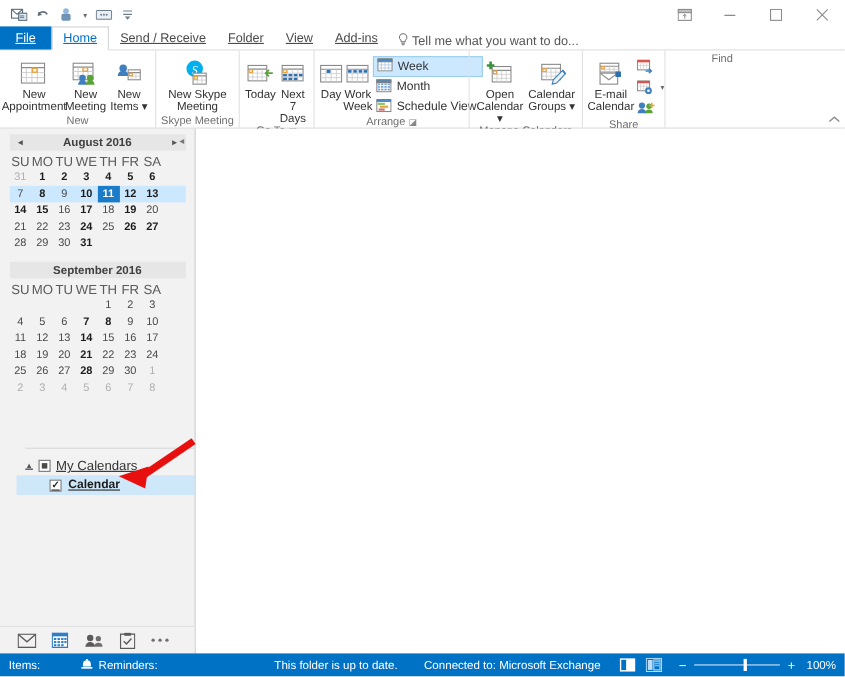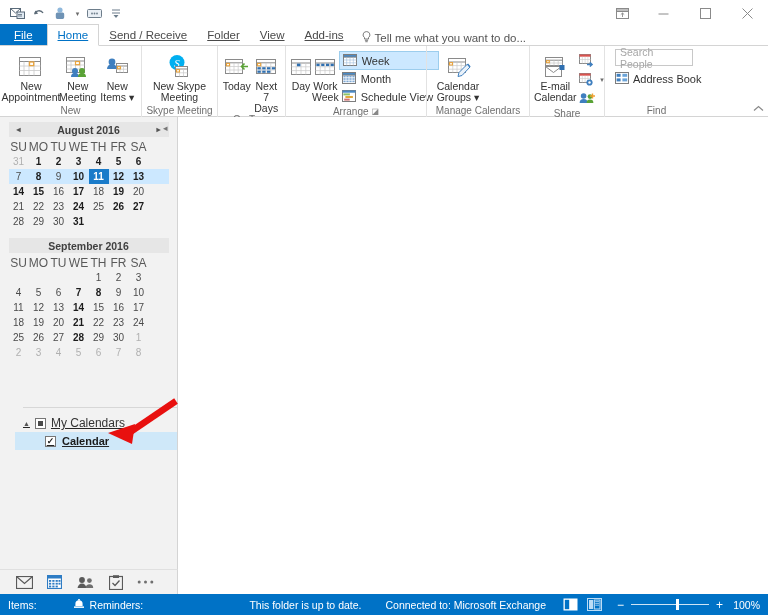--- a/index.html
+++ b/index.html
@@ -499,20 +499,37 @@
         <span>Arrange</span>
         <span class="dlg">◪</span>
       </div>
     </div>
 
     <div class="rgroup" style="width:103px">
       <div class="rgroup-body">
         <div class="bigbtn">
           <span class="ic">
             <svg width="26" height="24" viewBox="0 0 26 24">
+              <rect x="5.5" y="5.5" width="17" height="14" fill="#fff" stroke="#8a8a8a"></rect>
+              <path d="M5.5 9 h17" stroke="#8a8a8a"></path>
+              <g stroke="#c9c9c9" stroke-width="0.7">
+                  <path d="M9.8 9 v10.5 M14 9 v10.5 M18.2 9 v10.5 M5.5 12.6 h17 M5.5 16.2 h17"></path>
+                </g>
+              <rect x="6.5" y="9.6" width="3" height="2.4" fill="none" stroke="#e8a33d" stroke-width="1.1"></rect>
+              <path d="M4 1 v7 M0.5 4.5 h7" stroke="#3f9142" stroke-width="2.4"></path>
+            </svg>
+          </span>
+          <span class="lbl">
+            <span>Open</span><br>
+            <span>Calendar ▾</span>
+          </span>
+        </div>
+        <div class="bigbtn">
+          <span class="ic">
+            <svg width="26" height="24" viewBox="0 0 26 24">
               <rect x="3.5" y="3.5" width="17" height="14" fill="#fff" stroke="#8a8a8a"></rect>
               <path d="M3.5 7 h17" stroke="#8a8a8a"></path>
               <g stroke="#c9c9c9" stroke-width="0.7">
                   <path d="M7.8 7 v10.5 M12 7 v10.5 M16.2 7 v10.5 M3.5 10.6 h17 M3.5 14.2 h17"></path>
                 </g>
               <rect x="4.5" y="7.6" width="3" height="2.4" fill="none" stroke="#e8a33d" stroke-width="1.1"></rect>
               <path d="M22.5 9 L14 17.5 L13 21.5 L17 20.5 L25 12 Z" fill="#eaf2fa" stroke="#3f7fbf"></path>
               <path d="M22.5 9 L25 12" stroke="#3f7fbf" stroke-width="1.6"></path>
             </svg>
           </span>
@@ -577,35 +594,20 @@
               <path d="M7.6 11 a3.4 3.4 0 0 1 6.8 0 z" fill="#5aa336"></path>
               <path d="M13.5 1.5 v5 M11 4 h5" stroke="#f0a030" stroke-width="1.4"></path>
             </svg>
           </div>
         </div>
       </div>
       <div class="rgroup-label">Share</div>
     </div>
 
     <div class="rgroup" style="width:104px">
-      <div class="rgroup-body" style="flex-direction:column;padding-left:10px">
-        <div class="findbox">Search People</div>
-        <div class="addrbook" style="margin-top:4px">
-          <span>
-            <svg width="14" height="12" viewBox="0 0 14 12">
-              <rect x="0.5" y="0.5" width="13" height="11" fill="#fff" stroke="#7d7d7d"></rect>
-              <rect x="1.6" y="1.8" width="4" height="3" fill="#3f7fbf"></rect>
-              <rect x="1.6" y="6.4" width="4" height="3" fill="#3f7fbf"></rect>
-              <rect x="7.4" y="1.8" width="4.8" height="3" fill="#6ba4d8"></rect>
-              <rect x="7.4" y="6.4" width="4.8" height="3" fill="#6ba4d8"></rect>
-            </svg>
-          </span>
-          <span>Address Book</span>
-        </div>
-      </div>
       <div class="rgroup-label">Find</div>
     </div>
 
     <div class="ribbon-collapse">
       <svg width="11" height="7" viewBox="0 0 11 7">
           <path d="M1 5.5 L5.5 1.5 L10 5.5" fill="none" stroke="#8a8a8a" stroke-width="1.2"></path>
         </svg>
     </div>
   </div>
 

